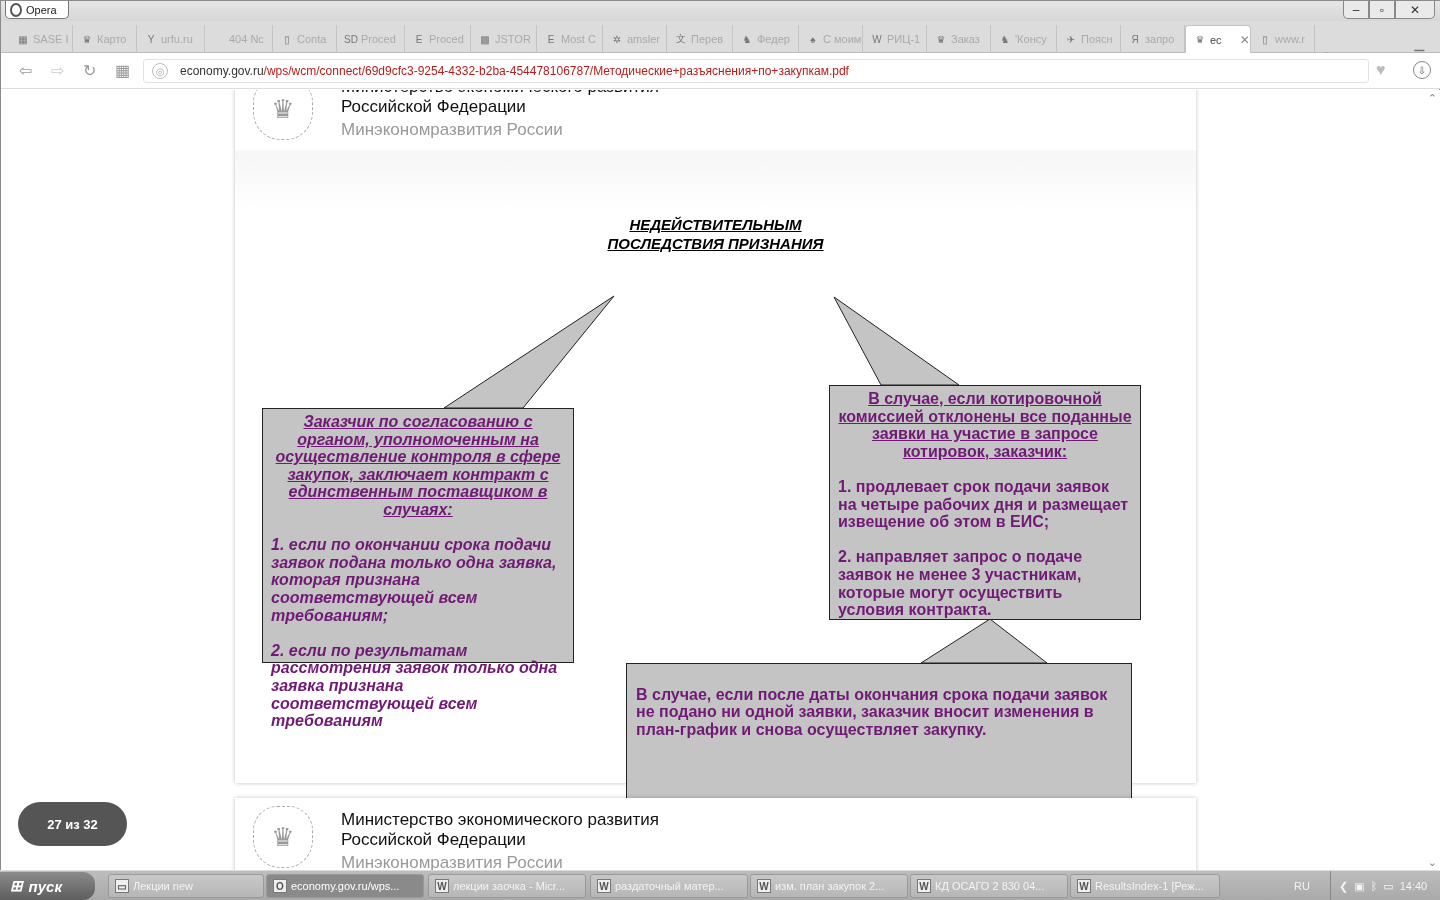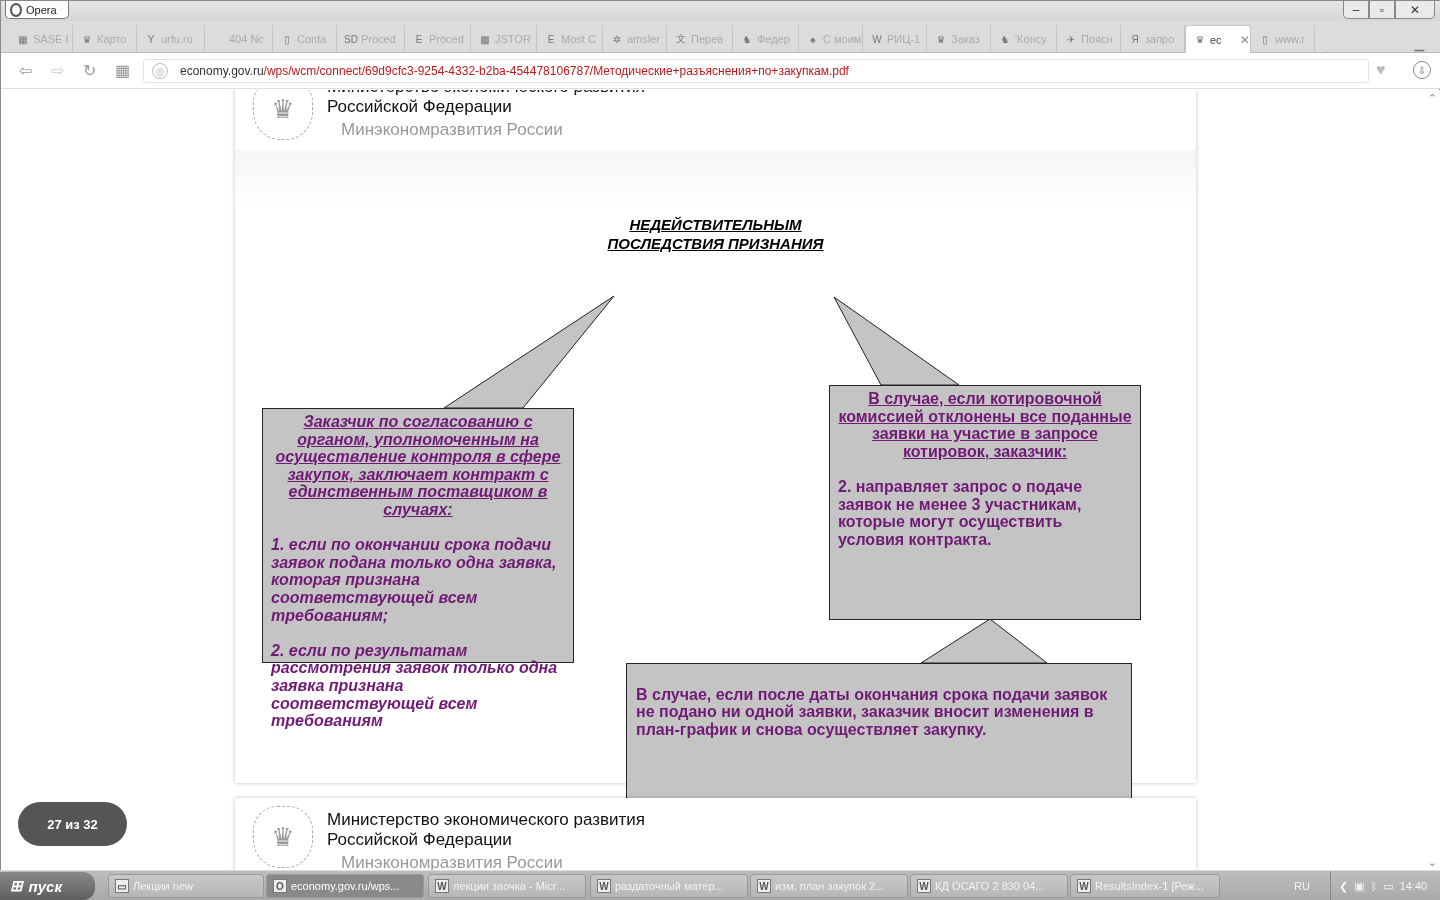--- a/index.html
+++ b/index.html
@@ -32,21 +32,21 @@
 .dl{position:absolute;left:1412px;top:8px;width:18px;height:18px;border:1.5px solid #888;border-radius:50%;font-size:10px;color:#666;display:flex;align-items:center;justify-content:center}
 
 .viewport{position:absolute;left:0;top:89px;width:1440px;height:781px;background:#fff;overflow:hidden}
 .scroll-up{position:absolute;right:4px;top:2px;font-size:11px;color:#888}
 .scroll-down{position:absolute;right:4px;bottom:2px;font-size:11px;color:#888}
 .page{position:absolute;left:234px;width:961px;background:#fff;box-shadow:0 0 4px rgba(0,0,0,.25)}
 .page1{top:-20px;height:713px}
 .page2{top:708px;height:100px}
 .hdr{position:absolute;left:0;top:0;width:100%;height:80px}
 .crest{position:absolute;left:18px;top:8px;width:60px;height:62px;border-radius:40% 40% 45% 45%;border:1px dashed #aaa;display:flex;align-items:center;justify-content:center;font-size:26px;color:#999}
-.min1{position:absolute;left:92px;top:7px;font-size:17px;color:#111;line-height:20px}
+.min1{position:absolute;left:106px;top:7px;font-size:17px;color:#111;line-height:20px}
 .min3{position:absolute;left:106px;top:50px;font-size:17px;color:#999}
 .slide{position:absolute;left:0;top:80px;width:100%;height:633px;background:linear-gradient(#f6f6f6,#fff 60px)}
 .stitle{position:absolute;left:0;width:100%;top:28px;text-align:center;font-weight:bold;font-size:18px;color:#000}
 .ssub{position:absolute;left:0;width:100%;top:65px;text-align:center;font-weight:bold;font-style:italic;text-decoration:underline;font-size:15px;line-height:19px;color:#000}
 svg.callouts{position:absolute;left:0;top:0}
 .box{position:absolute;background:#c4c4c4;border:1px solid #222;font-weight:bold;font-size:16px;line-height:17.6px;color:#701a75;padding:4px 8px}
 .box .u{text-decoration:underline;text-align:center;display:block}
 .box p{margin-top:17.6px}
 
 .pagecount{position:absolute;left:17px;top:712px;width:109px;height:44px;border-radius:22px;background:#555;color:#fff;font-weight:bold;font-size:13px;display:flex;align-items:center;justify-content:center}
@@ -204,20 +204,21 @@
         </div>
 
         <div class="box" style="left:27px;top:258px;width:312px;height:255px;font-style:italic;">
           <span class="u">Заказчик по согласованию с органом, уполномоченным на осуществление контроля в сфере закупок, заключает контракт с единственным поставщиком в случаях:</span>
           <p>1.  если по окончании срока подачи заявок подана только одна заявка, которая признана соответствующей всем требованиям;</p>
           <p>2.  если по результатам рассмотрения заявок только одна заявка признана соответствующей всем требованиям</p>
         </div>
 
         <div class="box" style="left:594px;top:235px;width:312px;height:235px;">
           <span class="u">В случае, если котировочной комиссией отклонены все поданные заявки на участие в запросе котировок, заказчик:</span>
+          <p>1. продлевает срок подачи заявок на четыре рабочих дня и размещает извещение об этом в ЕИС;</p>
           <p>2. направляет запрос о подаче заявок не менее 3 участникам, которые могут осуществить условия контракта.</p>
         </div>
 
         <div class="box" style="left:391px;top:513px;width:506px;height:175px;padding:4px 9px;">
           <p>В случае, если после даты окончания срока подачи заявок не подано ни одной заявки, заказчик вносит изменения в план-график и снова осуществляет закупку.</p>
         </div>
       </div>
     </div>
 
     <div class="page page2">

